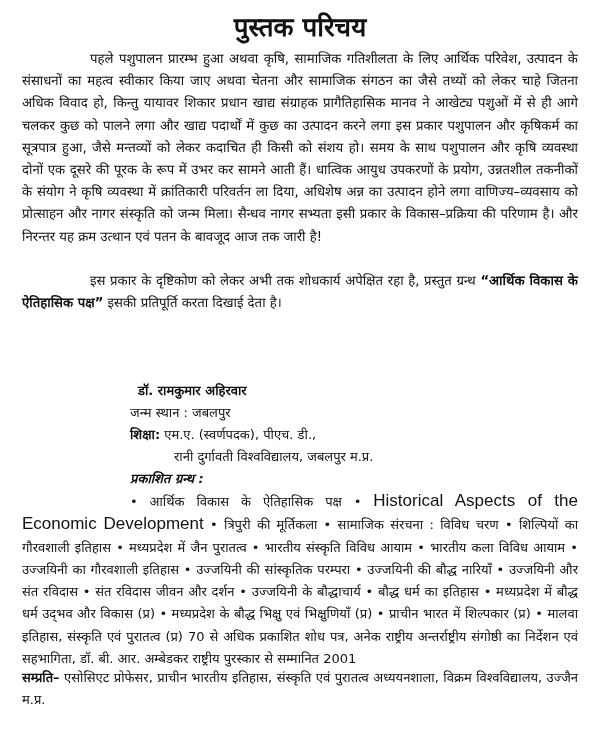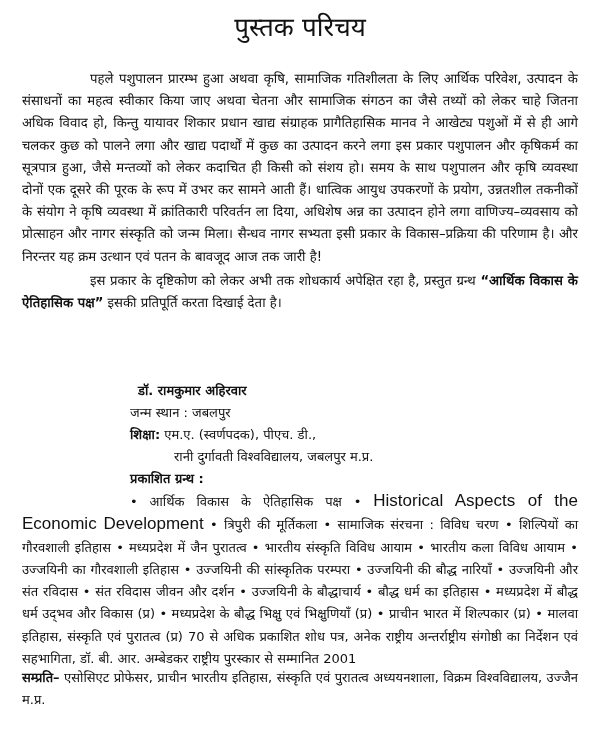--- a/index.html
+++ b/index.html
@@ -1,32 +1,32 @@
 <!DOCTYPE html>
 <html><head>
 <meta charset="utf-8">
 <style>
   html, body { margin:0; padding:0; background:#ffffff; }
   body { width:600px; height:729px; overflow:hidden; color:#111; font-family:"DejaVu Sans", sans-serif; }
   .page { position:relative; width:600px; height:729px; }
-  .title { position:absolute; left:0; width:600px; text-align:center; font-weight:normal; font-size:26px; }
+  .title { position:absolute; left:0; width:600px; text-align:center; font-weight:bold; font-size:26px; }
   .t1 { top:8px; }
   .t2 { top:335px; font-size:25px; }
   .para { position:absolute; left:22px; width:556px; font-size:13.2px; line-height:22.2px; text-align:justify; }
-  .p1 { top:48px;margin-top:20px; }
+  .p1 { top:48px; }
   .p2 { top:270px; }
   .p3 { top:314px; }
   .indent { text-indent:68px; }
   .bold { font-weight:bold; }
   .author { position:absolute; left:130px; font-size:13px; line-height:22px; }
   .a1 { top:380px; font-weight:bold;margin-left:8px; }
   .a2 { top:402px; }
   .a3 { top:424px; }
   .a4 { top:446px; left:174px; }
-  .a5 { top:468px; font-weight:bold; }
+  .a5 { top:468px; font-weight:bold;font-style:italic; }
   .books { position:absolute; left:22px; top:490px; width:556px; font-size:13px; line-height:22.3px; text-align:justify; }
   .books .lead { display:block; padding-left:108px; }
   .eng { font-family:"Liberation Sans", sans-serif; font-size:17px; }
   .last { position:absolute; left:22px; top:667px; width:556px; font-size:13px; line-height:22px; text-align:justify; }
 </style>
 </head>
 <body>
 
 <div class="page">
   <div class="title t1">पुस्तक परिचय</div>

